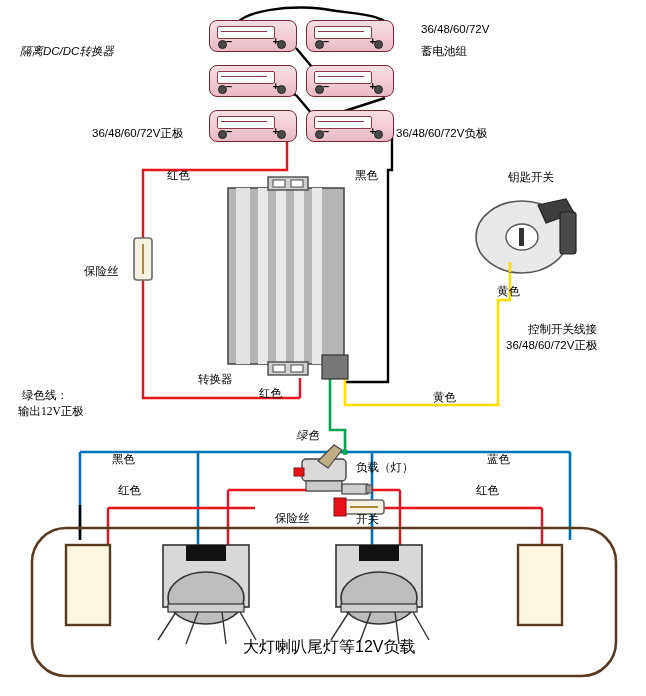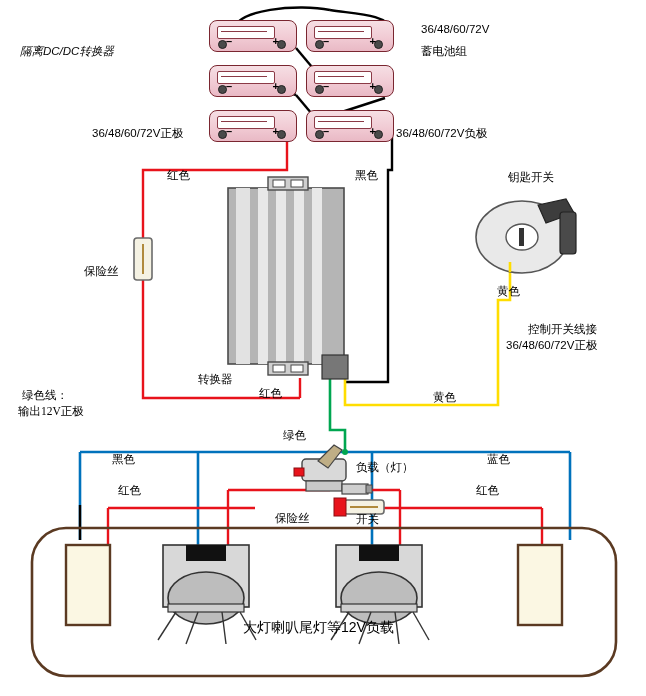--- a/index.html
+++ b/index.html
@@ -213,26 +213,26 @@
   <div class="lbl" style="left:528px;top:322px;">控制开关线接</div>
   <div class="lbl" style="left:506px;top:338px;">36/48/60/72V正极</div>
 
   <div class="lbl" style="left:84px;top:264px;">保险丝</div>
   <div class="lbl" style="left:198px;top:372px;font-family:Liberation Serif, serif;">转换器</div>
   <div class="lbl" style="left:259px;top:386px;">红色</div>
   <div class="lbl" style="left:433px;top:390px;">黄色</div>
 
   <div class="lbl" style="left:22px;top:388px;">绿色线：</div>
   <div class="lbl" style="left:18px;top:404px;font-family:Liberation Serif, serif;">输出12V正极</div>
-  <div class="lbl" style="left:283px;top:428px;">绿色</div>
+  <div class="lbl" style="left:296px;top:428px;font-style:italic;">绿色</div>
 
   <div class="lbl" style="left:112px;top:452px;">黑色</div>
   <div class="lbl" style="left:487px;top:452px;">蓝色</div>
   <div class="lbl" style="left:118px;top:483px;">红色</div>
   <div class="lbl" style="left:476px;top:483px;">红色</div>
 
   <div class="lbl" style="left:356px;top:460px;">负载（灯）</div>
   <div class="lbl" style="left:356px;top:476px;margin-top:36px;">开关</div>
   <div class="lbl" style="left:275px;top:511px;">保险丝</div>
 
-  <div class="lbl" style="left:243px;top:620px;font-size:14px;">大灯喇叭尾灯等12V负载</div>
+  <div class="lbl" style="left:243px;top:640px;font-size:16px;">大灯喇叭尾灯等12V负载</div>
 
 </div>
 
 </body></html>

